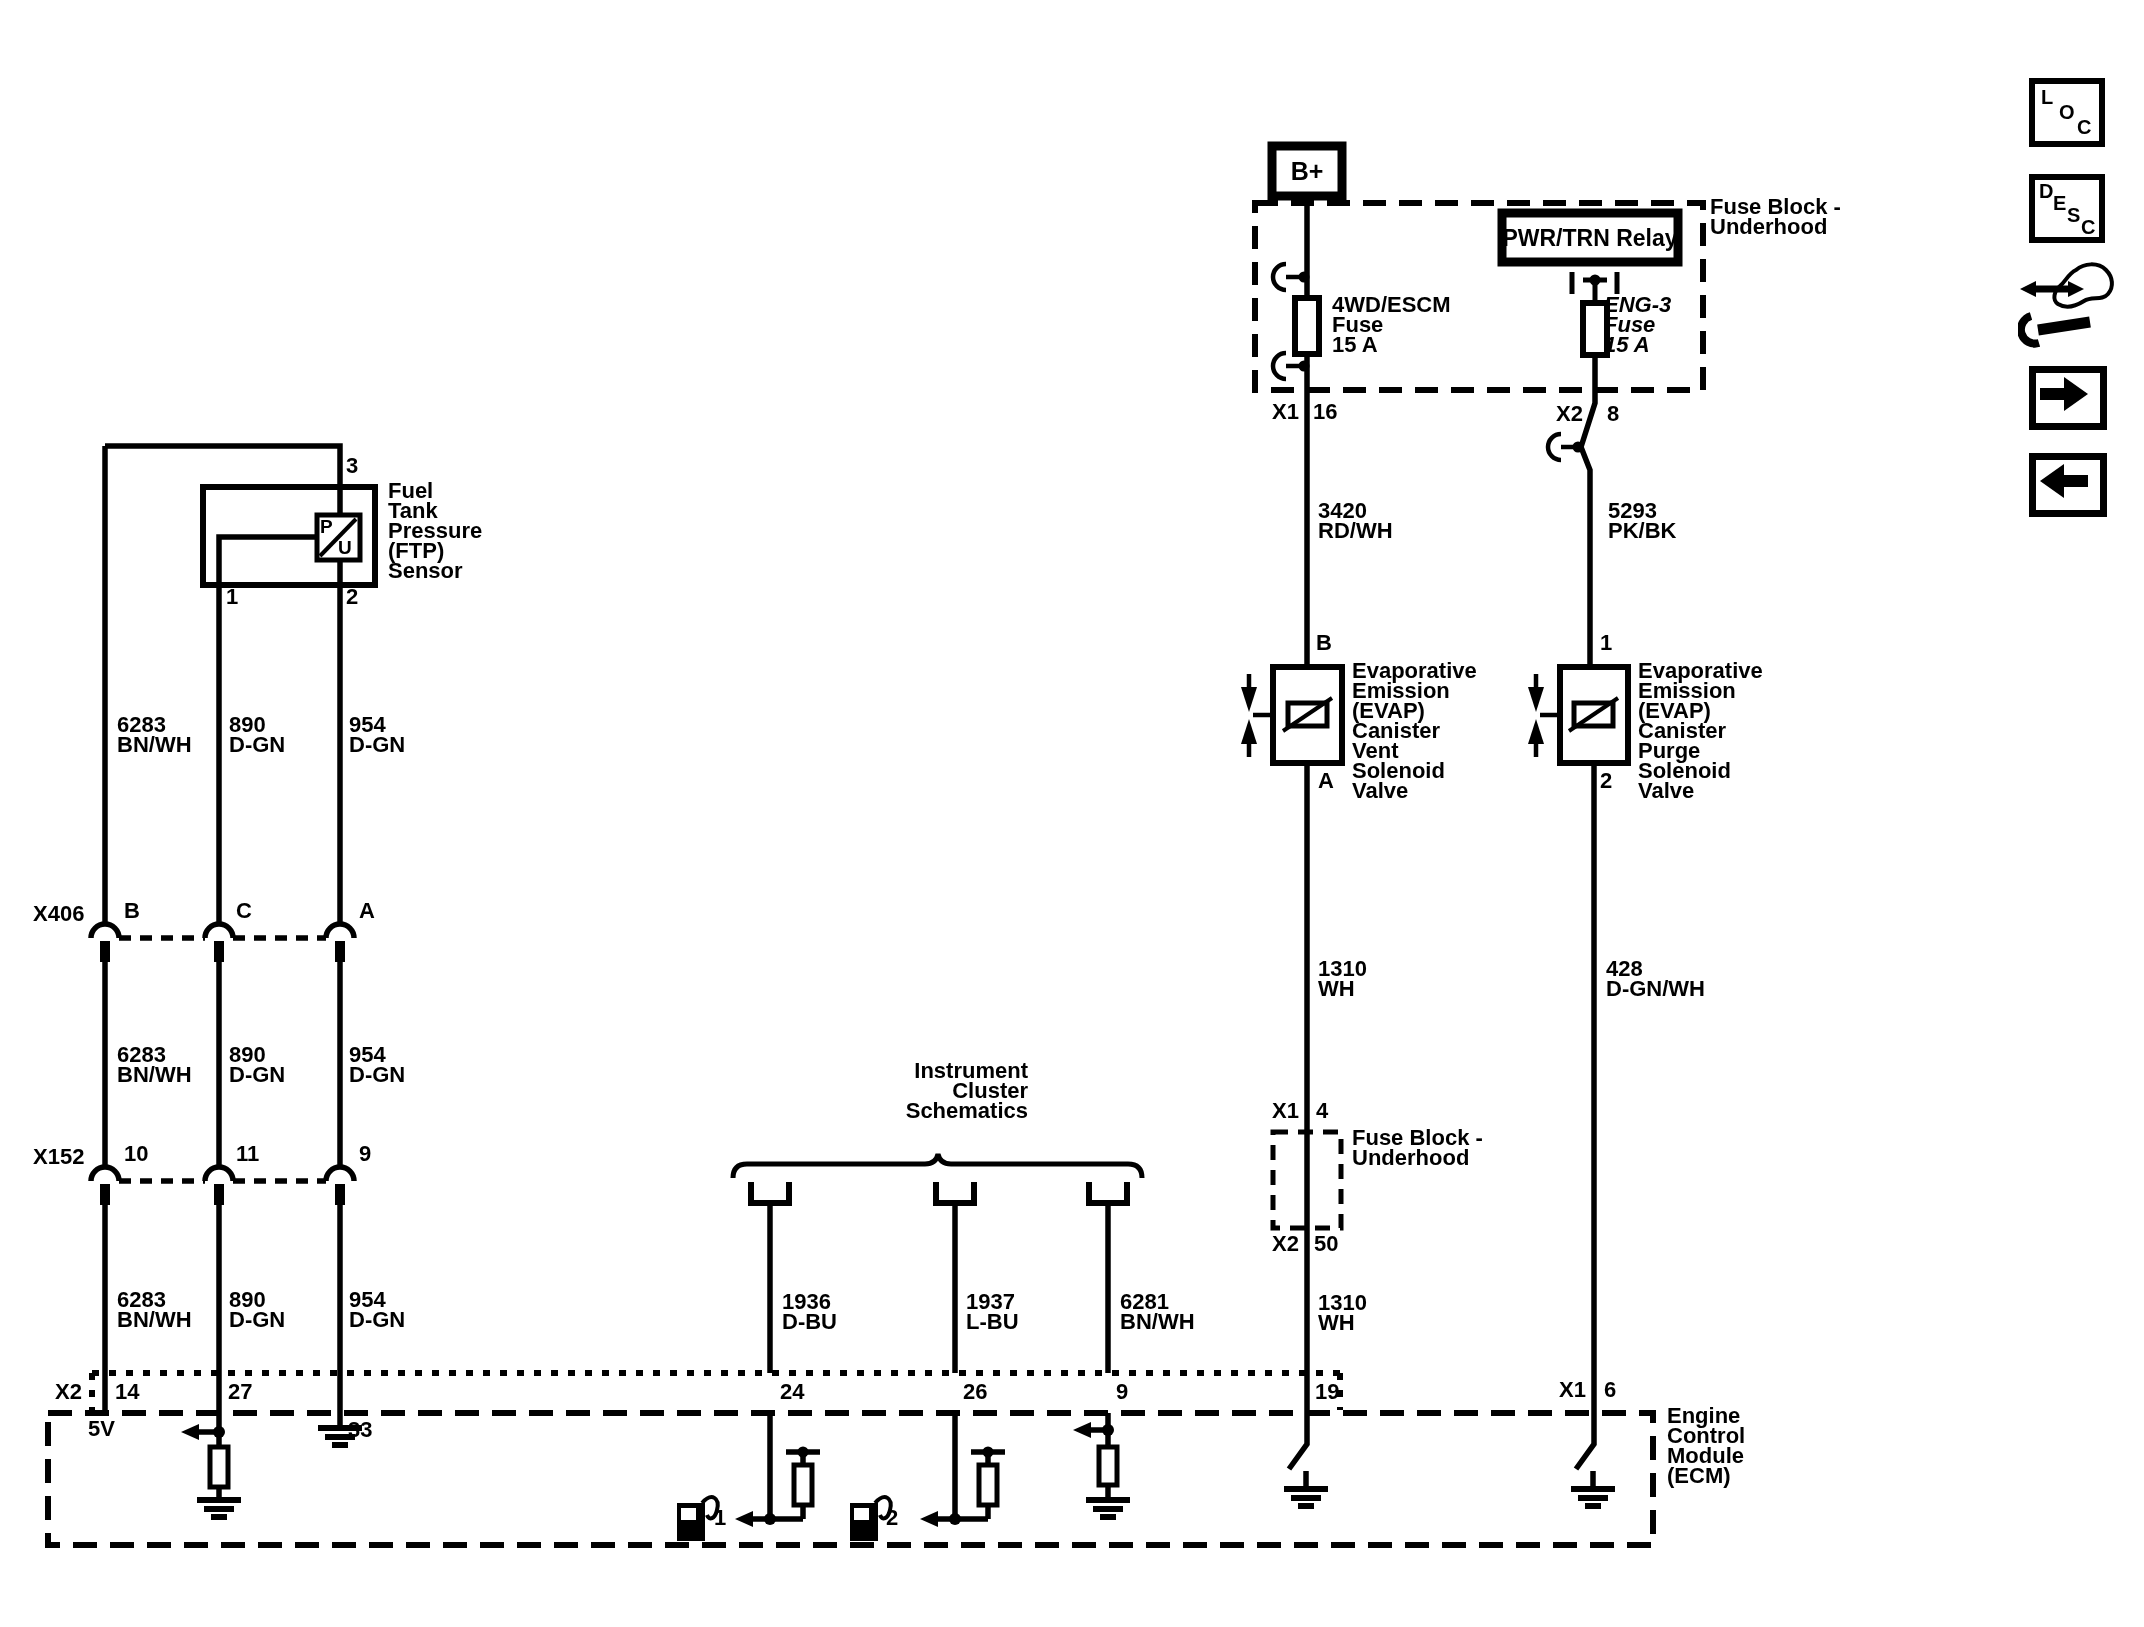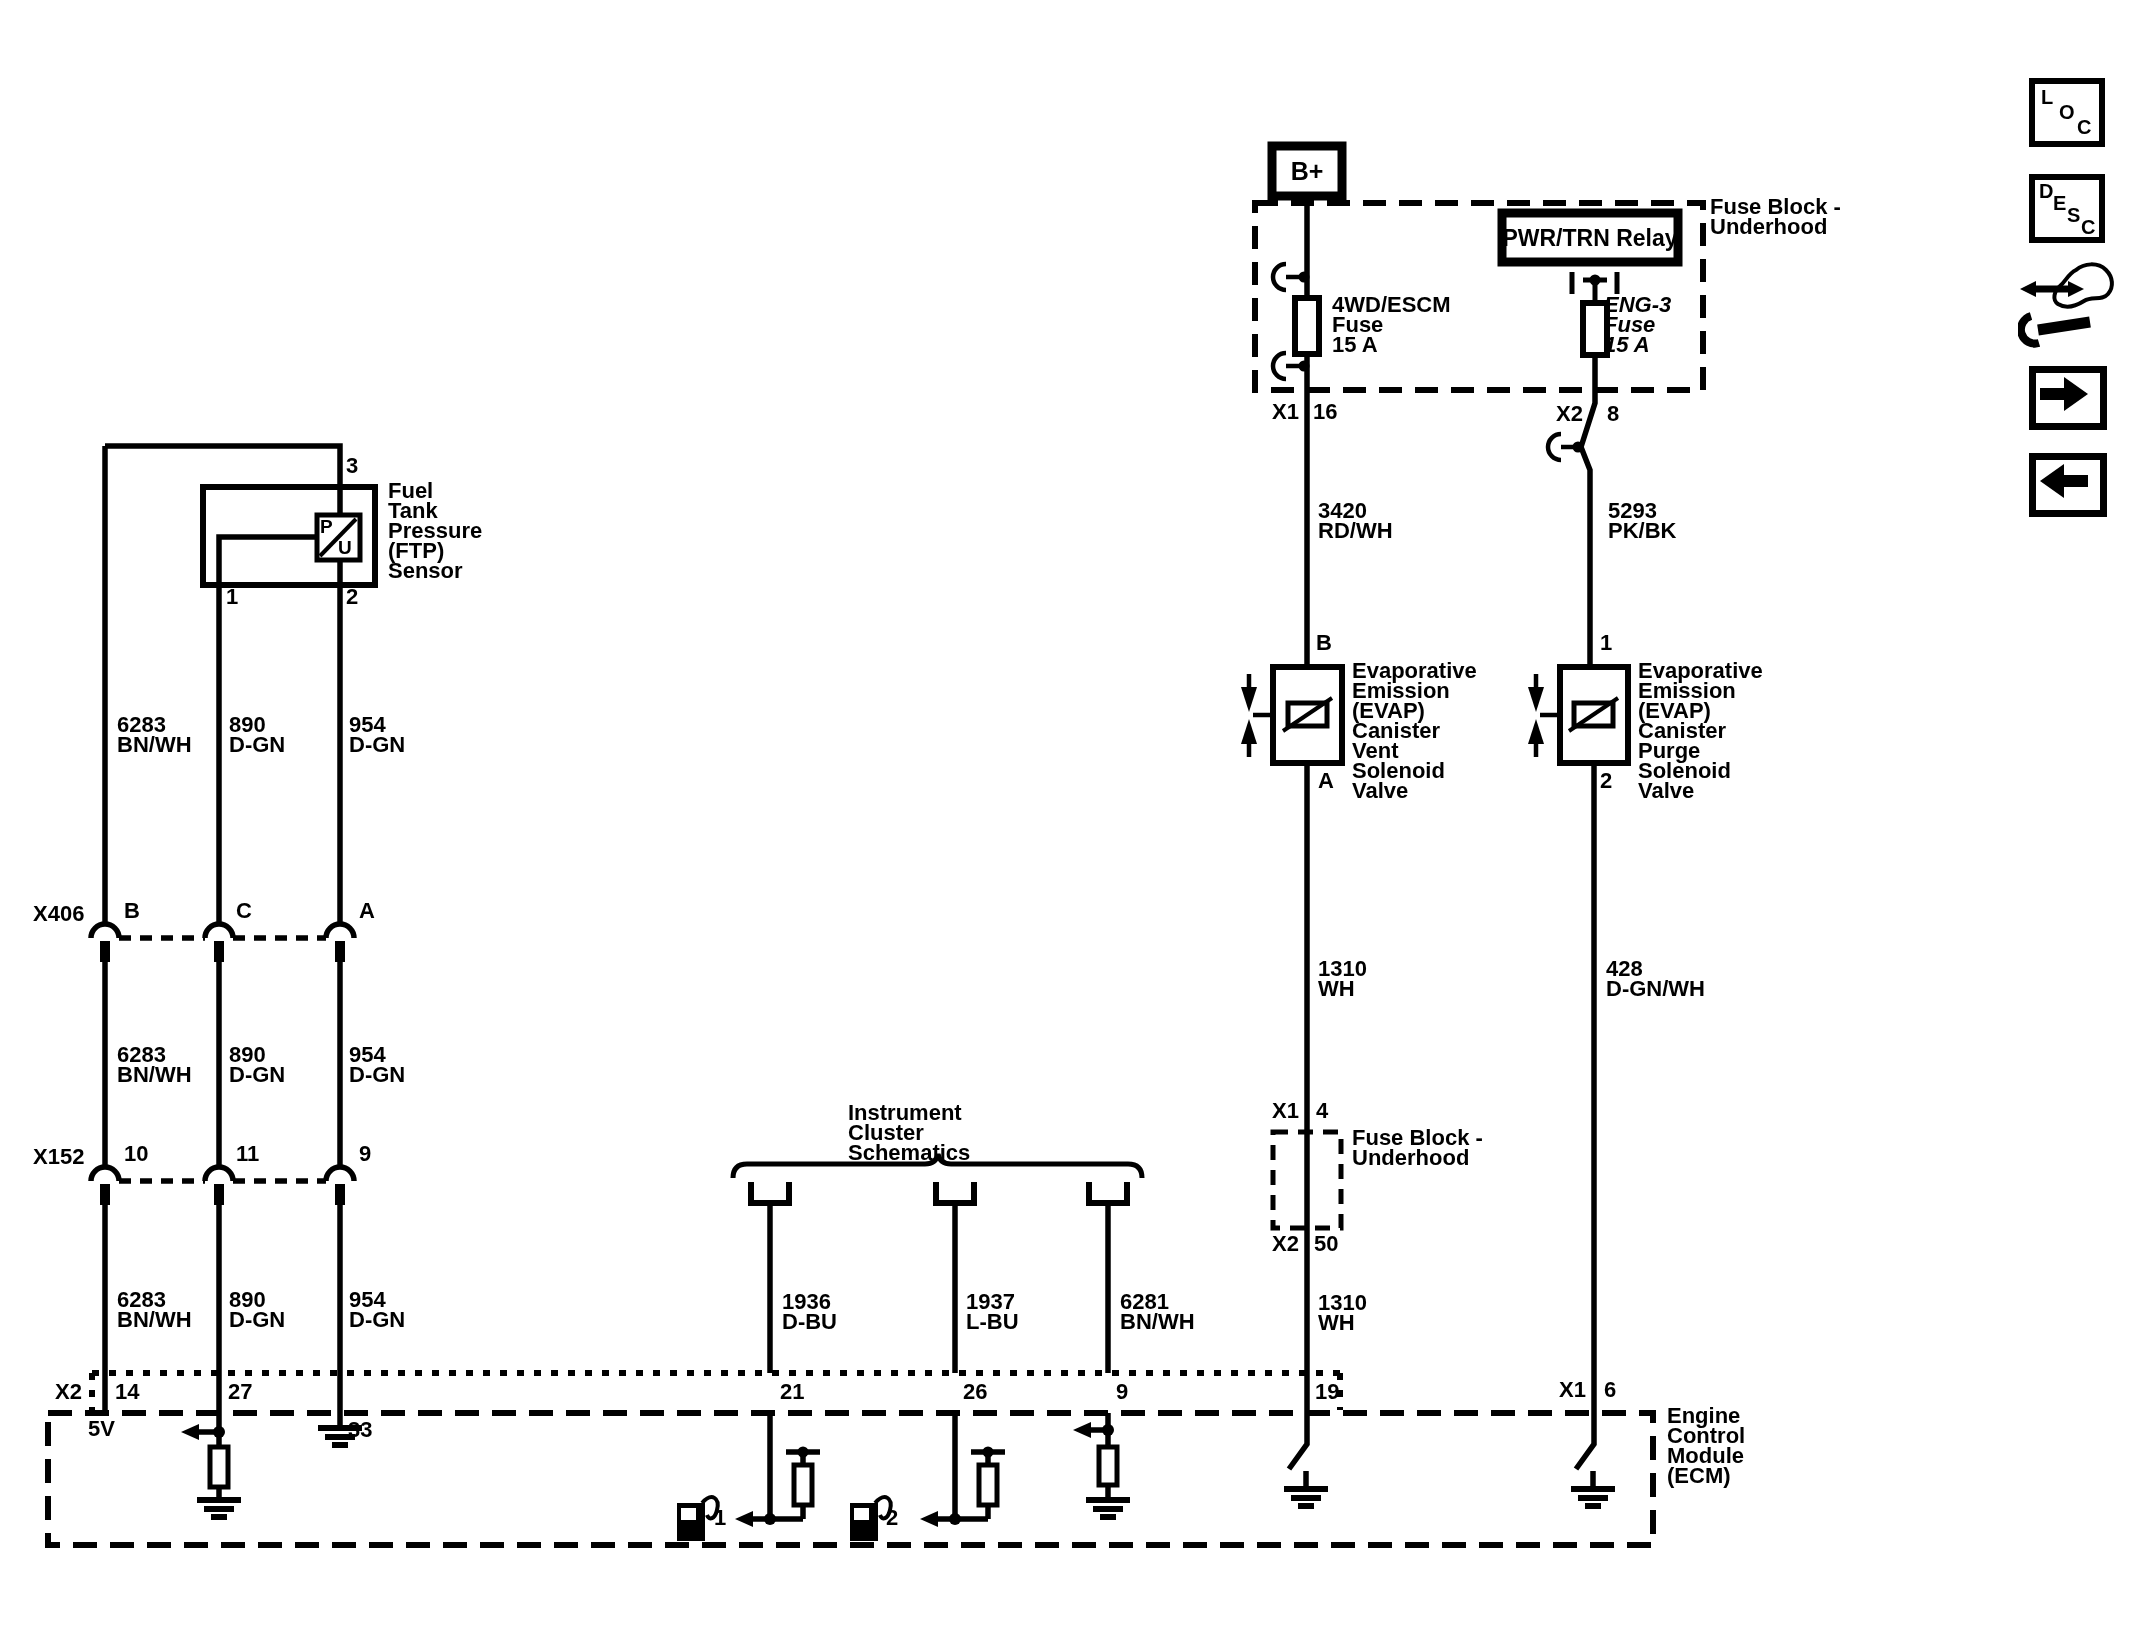--- a/index.html
+++ b/index.html
@@ -309,35 +309,35 @@
 <div class="t" style="left:236px;top:1144px;">11</div>
 <div class="t" style="left:359px;top:1144px;">9</div>
 
 <div class="t" style="left:117px;top:1290px;">6283
 BN/WH</div>
 <div class="t" style="left:229px;top:1290px;">890
 D-GN</div>
 <div class="t" style="left:349px;top:1290px;">954
 D-GN</div>
 
-<div class="t" style="left:848px;top:1103px;width:180px;text-align:left;">Instrument
+<div class="t" style="left:848px;top:1061px;width:180px;text-align:right;">Instrument
 Cluster
 Schematics</div>
 <div class="t" style="left:782px;top:1292px;">1936
 D-BU</div>
 <div class="t" style="left:966px;top:1292px;">1937
 L-BU</div>
 <div class="t" style="left:1120px;top:1292px;">6281
 BN/WH</div>
 
 <div class="t" style="left:55px;top:1382px;">X2</div>
 <div class="t" style="left:115px;top:1382px;">14</div>
 <div class="t" style="left:228px;top:1382px;">27</div>
 <div class="t" style="left:348px;top:1382px;margin-top:38px;">33</div>
-<div class="t" style="left:780px;top:1382px;">21</div>
+<div class="t" style="left:780px;top:1382px;">24</div>
 <div class="t" style="left:963px;top:1382px;">26</div>
 <div class="t" style="left:1116px;top:1382px;">9</div>
 <div class="t" style="left:1315px;top:1382px;">19</div>
 <div class="t" style="left:1559px;top:1380px;">X1</div>
 <div class="t" style="left:1604px;top:1380px;">6</div>
 <div class="t" style="left:88px;top:1419px;">5V</div>
 <div class="t" style="left:1667px;top:1406px;">Engine
 Control
 Module
 (ECM)</div>

